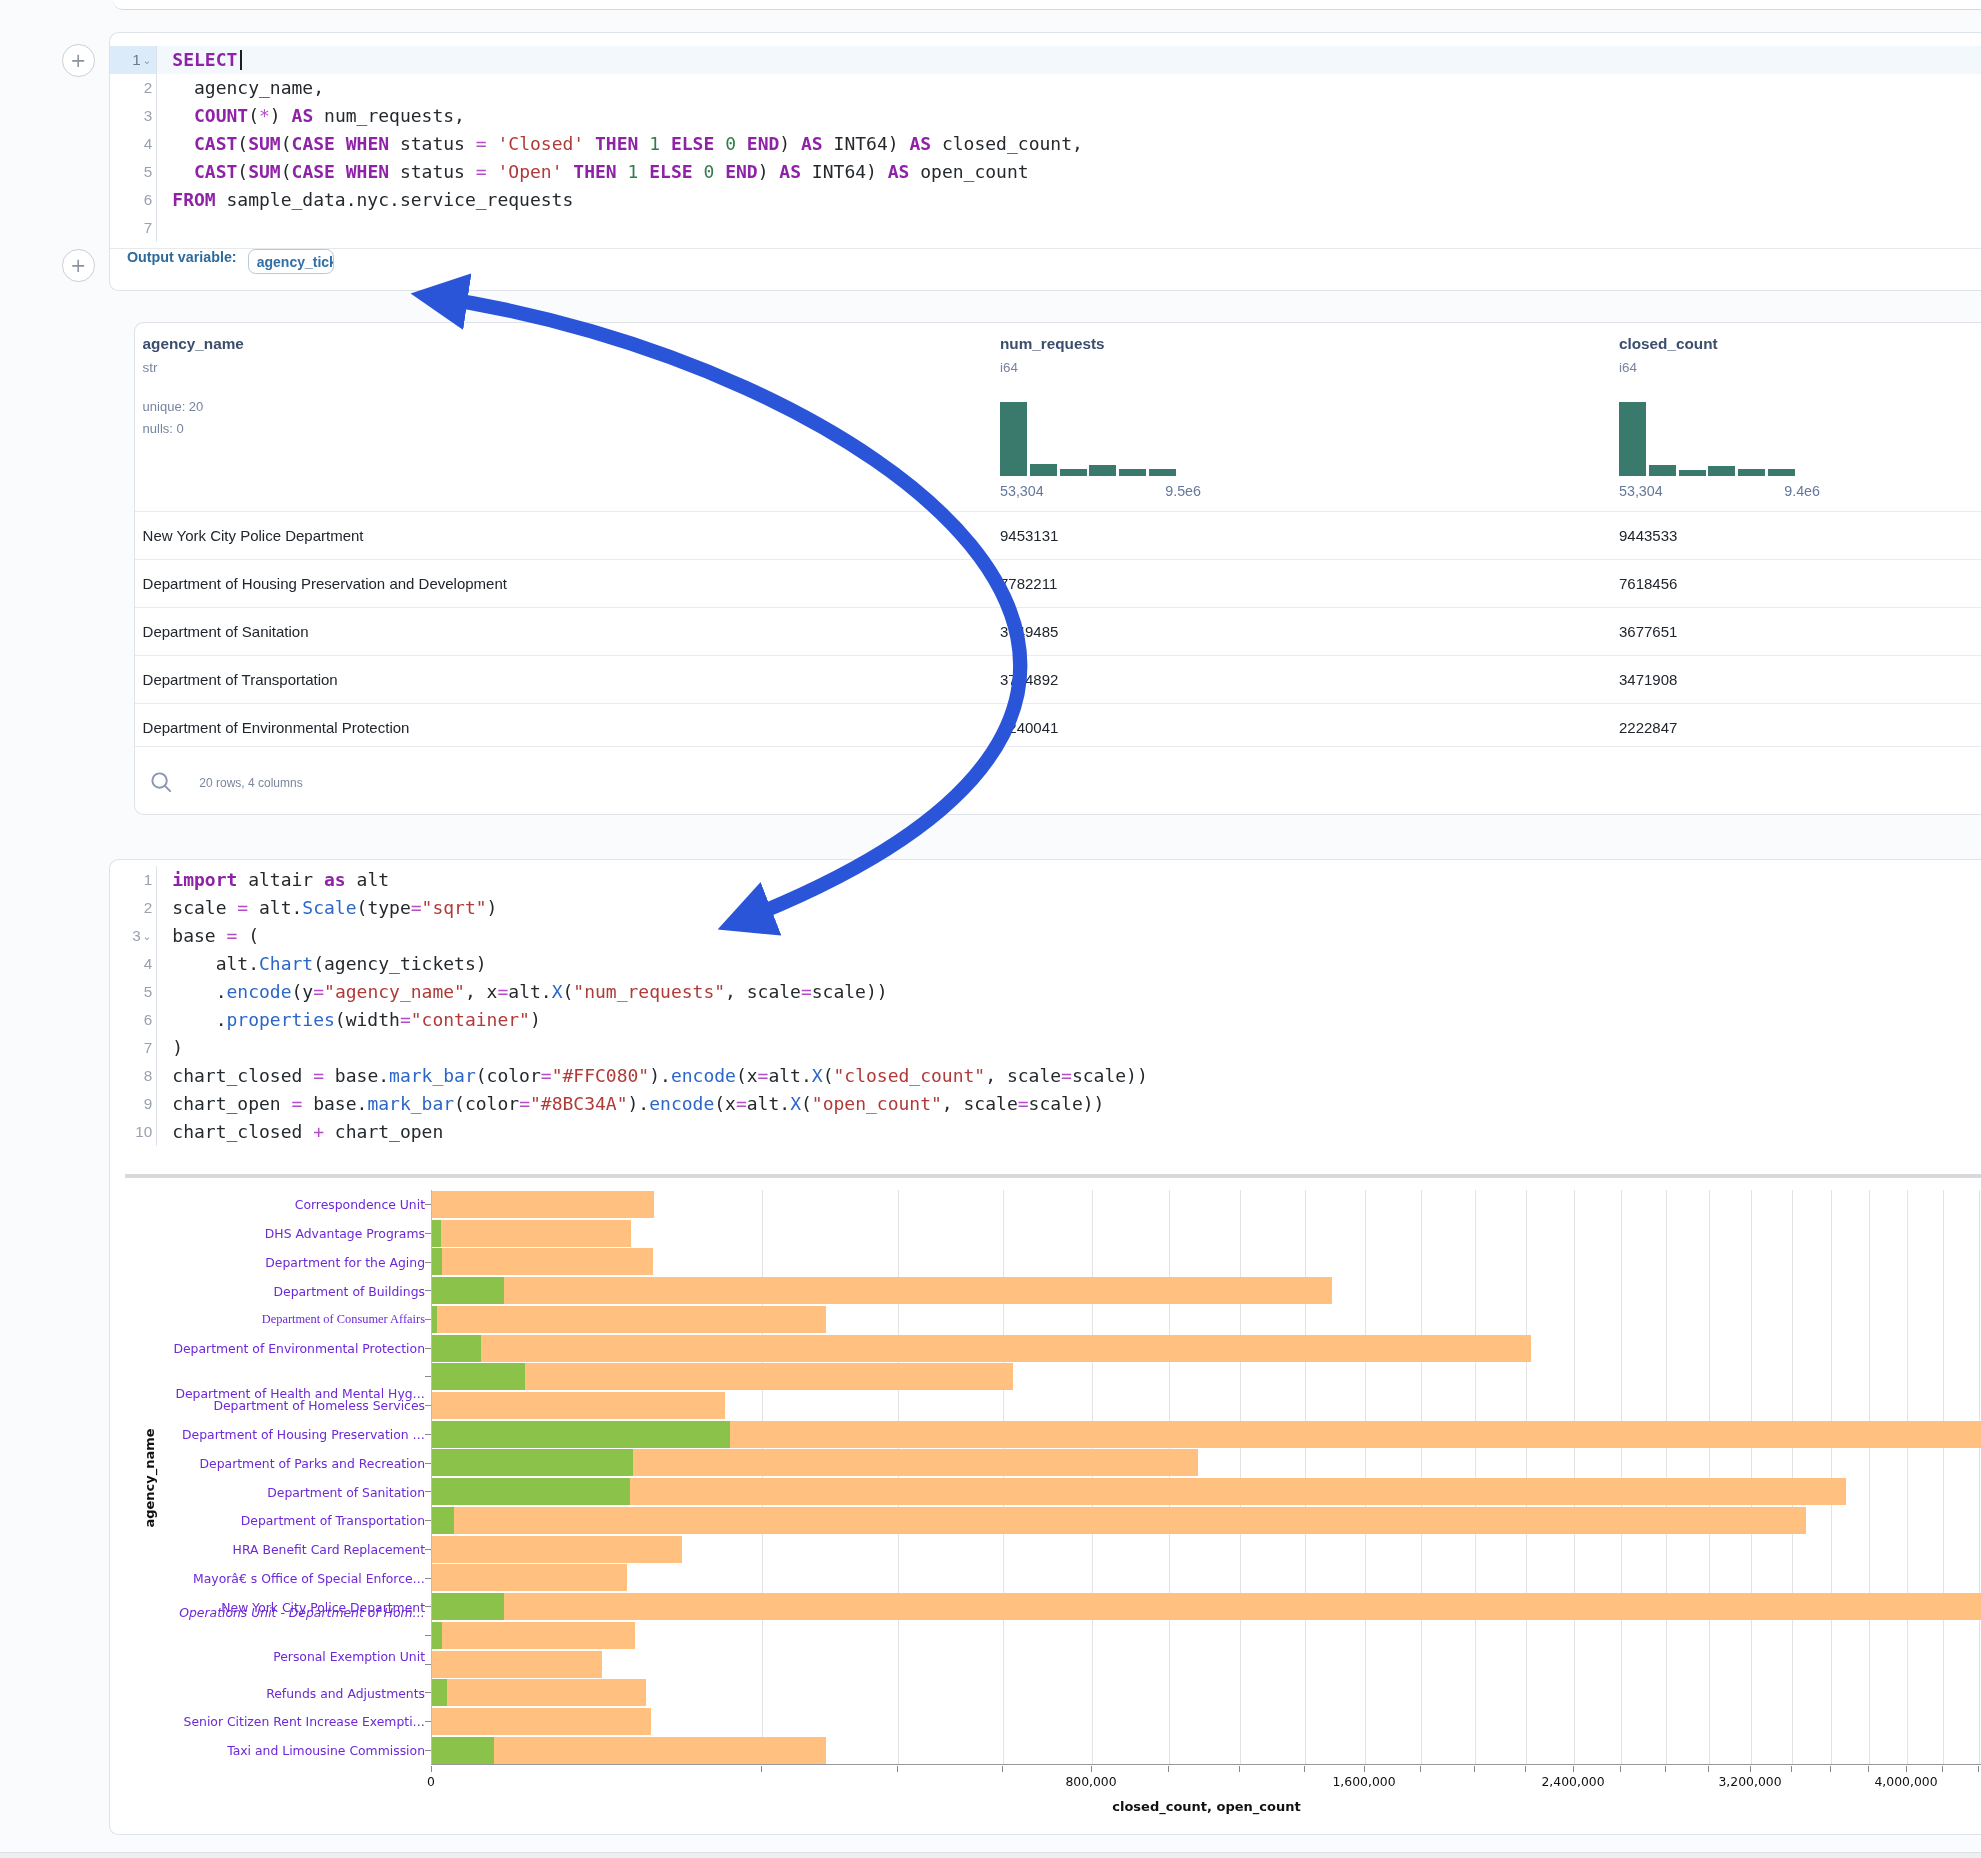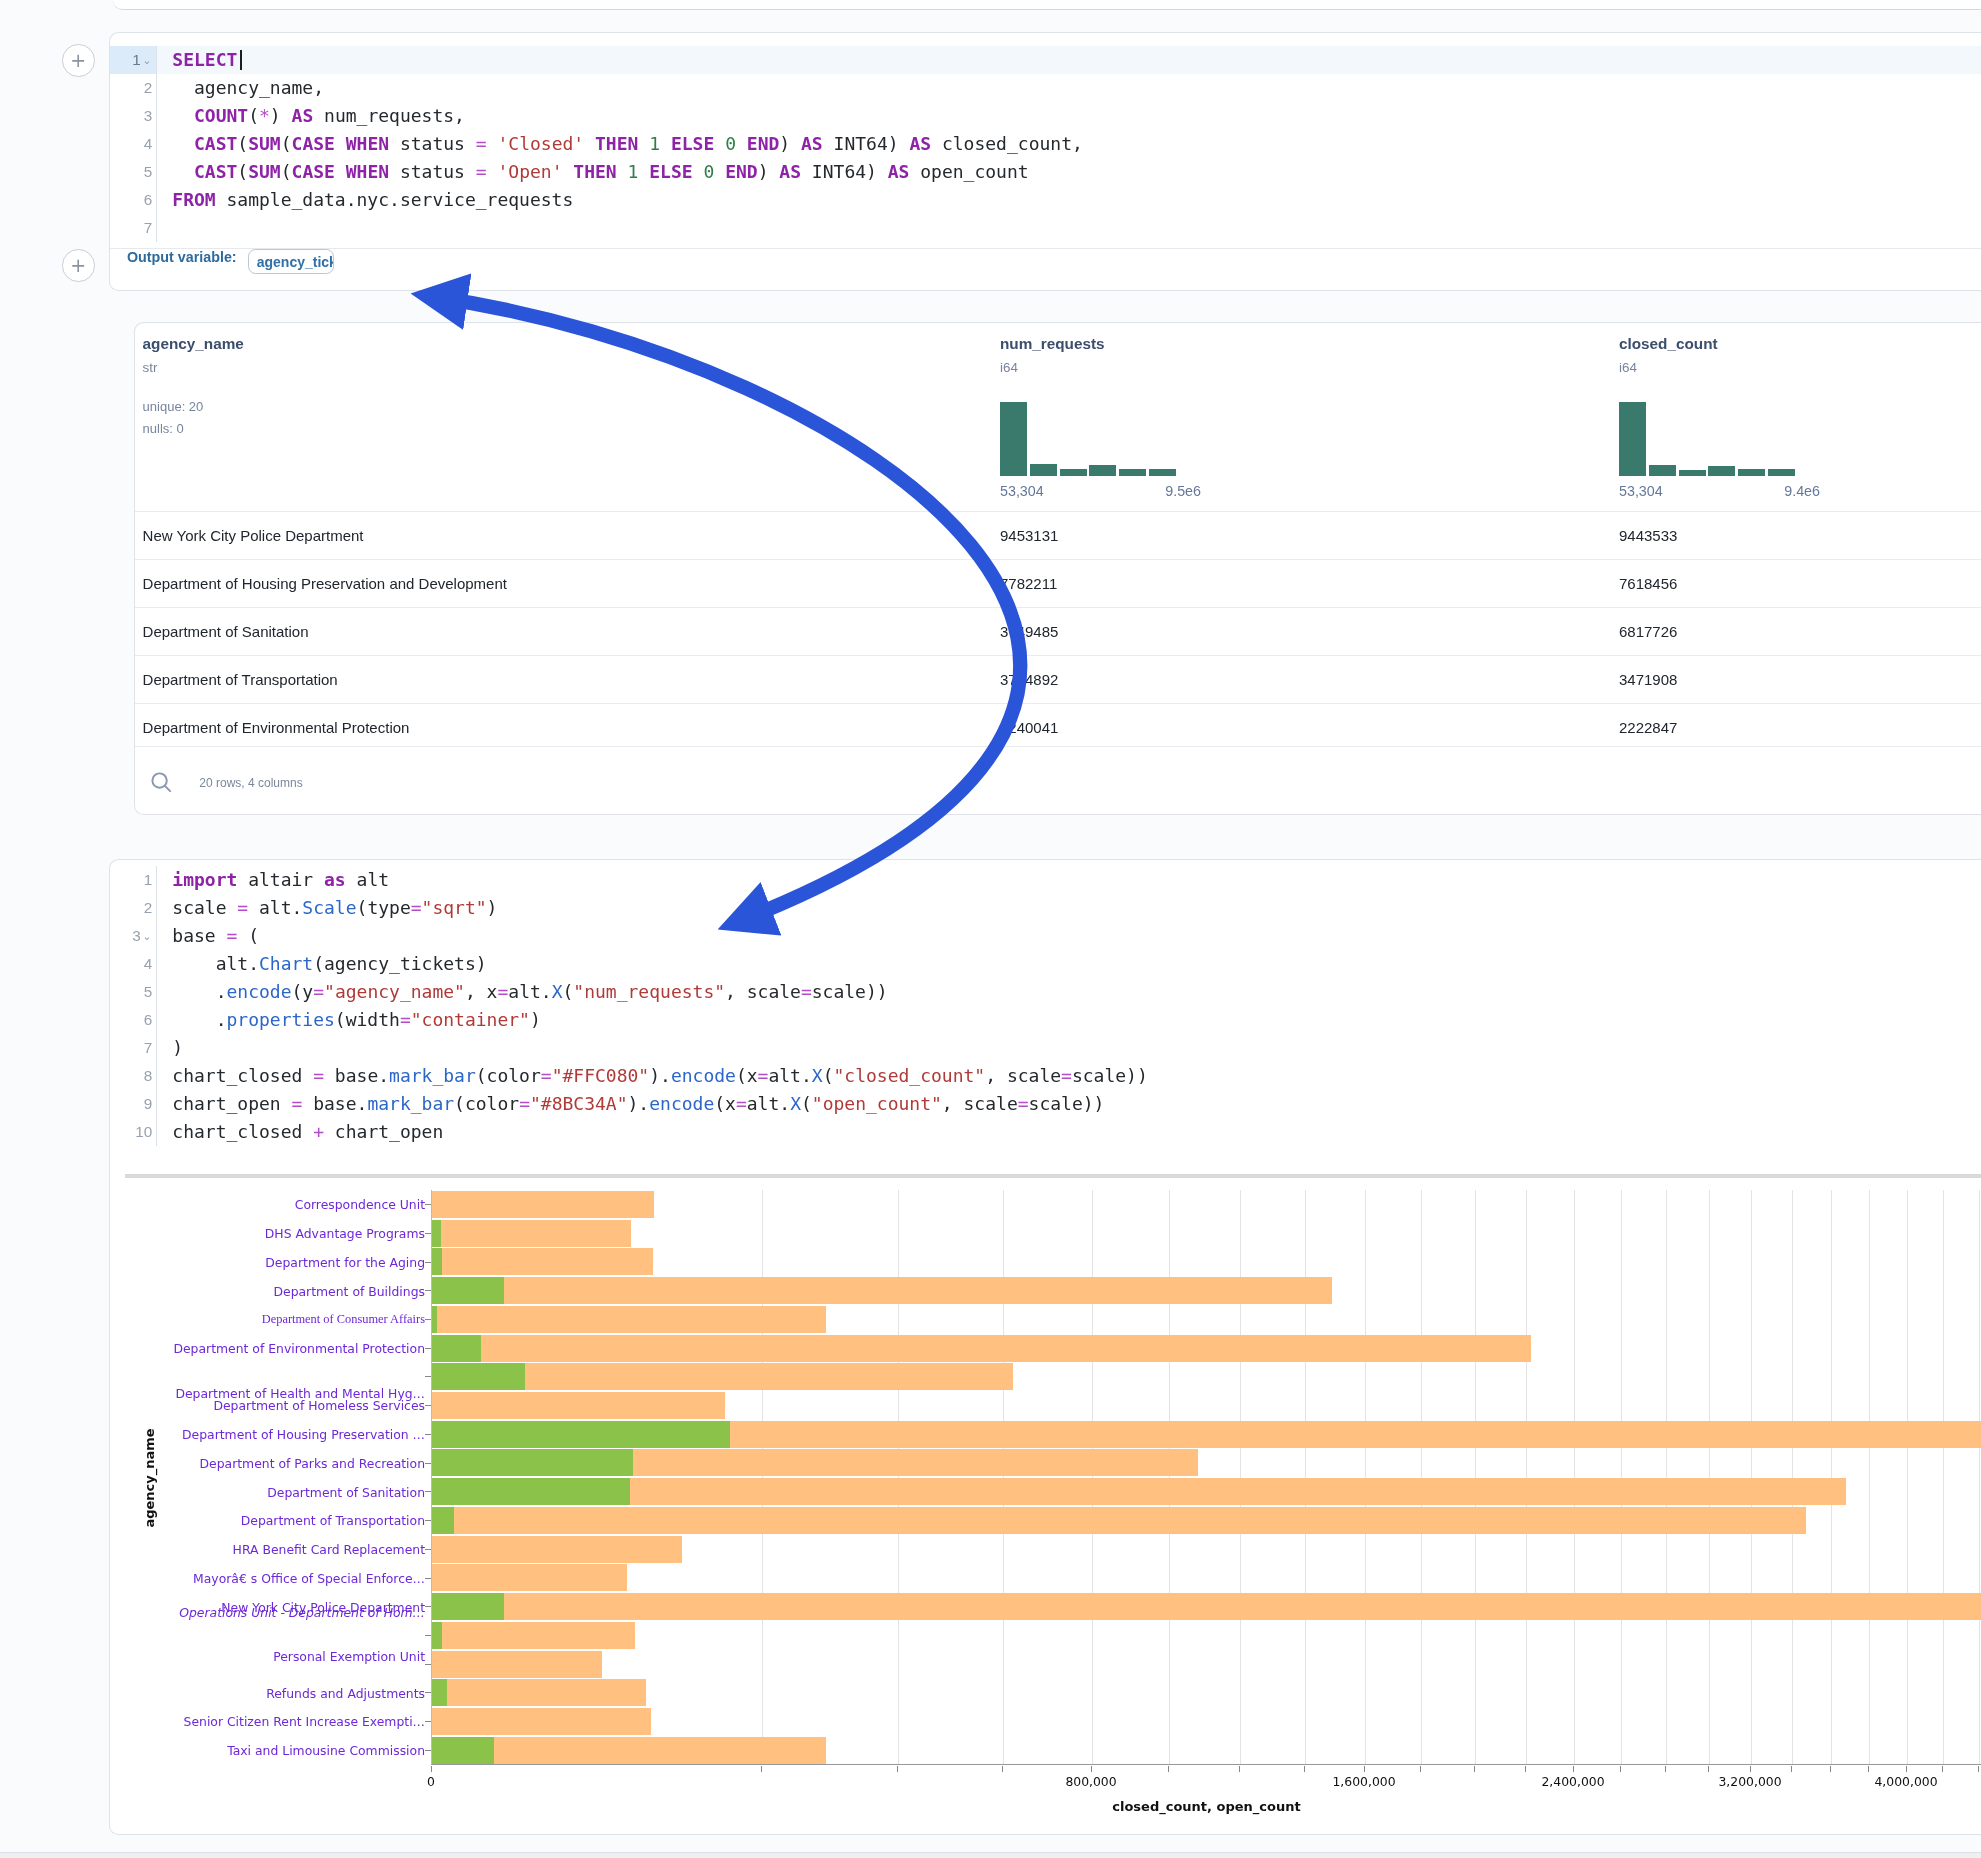--- a/index.html
+++ b/index.html
@@ -160,21 +160,21 @@
           <span class="t-c2">9443533</span>
         </div>
         <div class="t-row">
           <span class="t-c0">Department of Housing Preservation and Development</span>
           <span class="t-c1">7782211</span>
           <span class="t-c2">7618456</span>
         </div>
         <div class="t-row">
           <span class="t-c0">Department of Sanitation</span>
           <span class="t-c1">3749485</span>
-          <span class="t-c2">6817726</span>
+          <span class="t-c2">3677651</span>
         </div>
         <div class="t-row">
           <span class="t-c0">Department of Transportation</span>
           <span class="t-c1">3774892</span>
           <span class="t-c2">3471908</span>
         </div>
         <div class="t-row">
           <span class="t-c0">Department of Environmental Protection</span>
           <span class="t-c1">2240041</span>
           <span class="t-c2">2222847</span>

